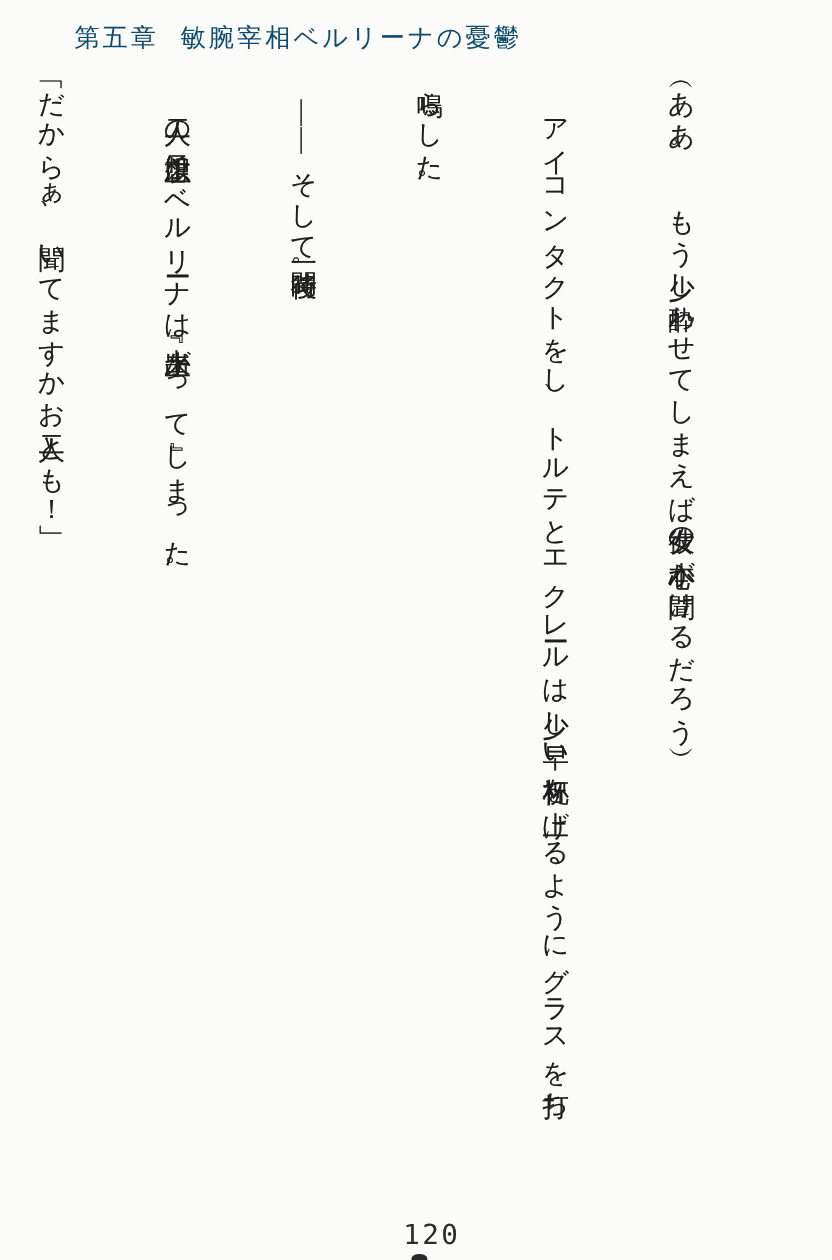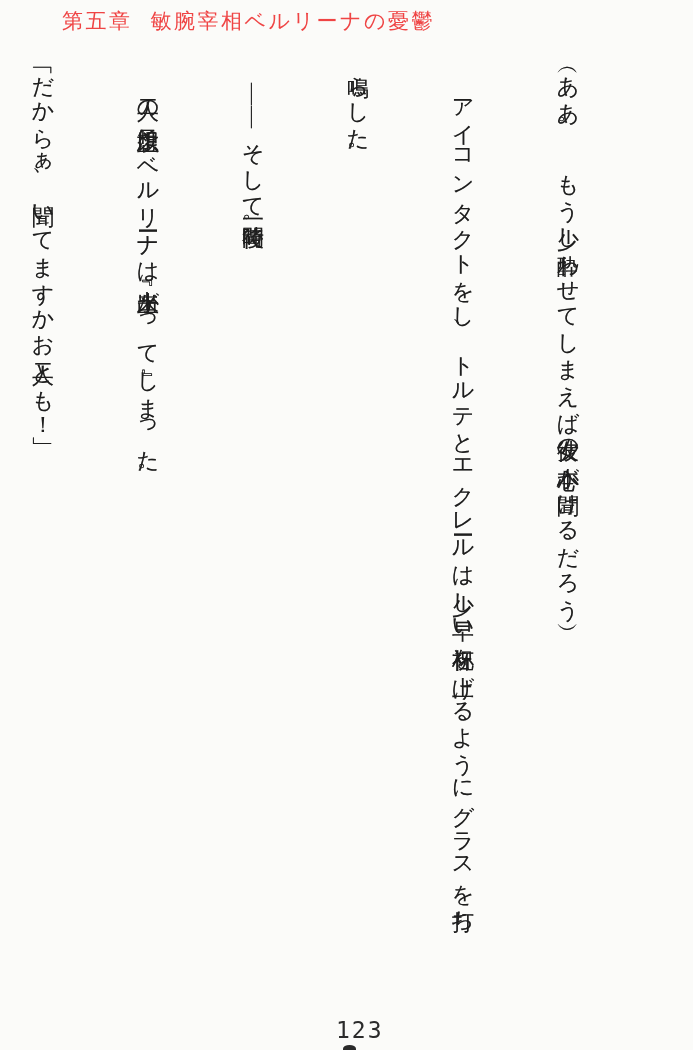--- a/index.html
+++ b/index.html
@@ -7,25 +7,25 @@
     width: 693px; height: 1050px;
     position: relative;
     overflow: hidden;
     background: #fbfbf9;
     color: #1d1d1d;
     font-family: "Liberation Serif", "DejaVu Serif", serif;
   }
   
   .header {
     position: absolute;
-    left: 62px; top: 7px;
+    left: 62px; top: 17px;
     font-size: 21px;
     letter-spacing: 2.5px;
     white-space: nowrap;
-    color: #ef4444;
+    color: #0c4a6e;
   }
   .header .header-title { margin-left: 18px; }
 
   
   .text-block {
     position: absolute;
     top: 60px; right: 37px;
     height: 940px;
     writing-mode: vertical-rl;
     text-orientation: mixed;
@@ -76,14 +76,14 @@
   
   
   
   
   
   
   
   
 </div>
 
-<div class="page-number">123</div>
+<div class="page-number">120</div>
 <div class="bottom-mark"></div>
 
 </body></html>

